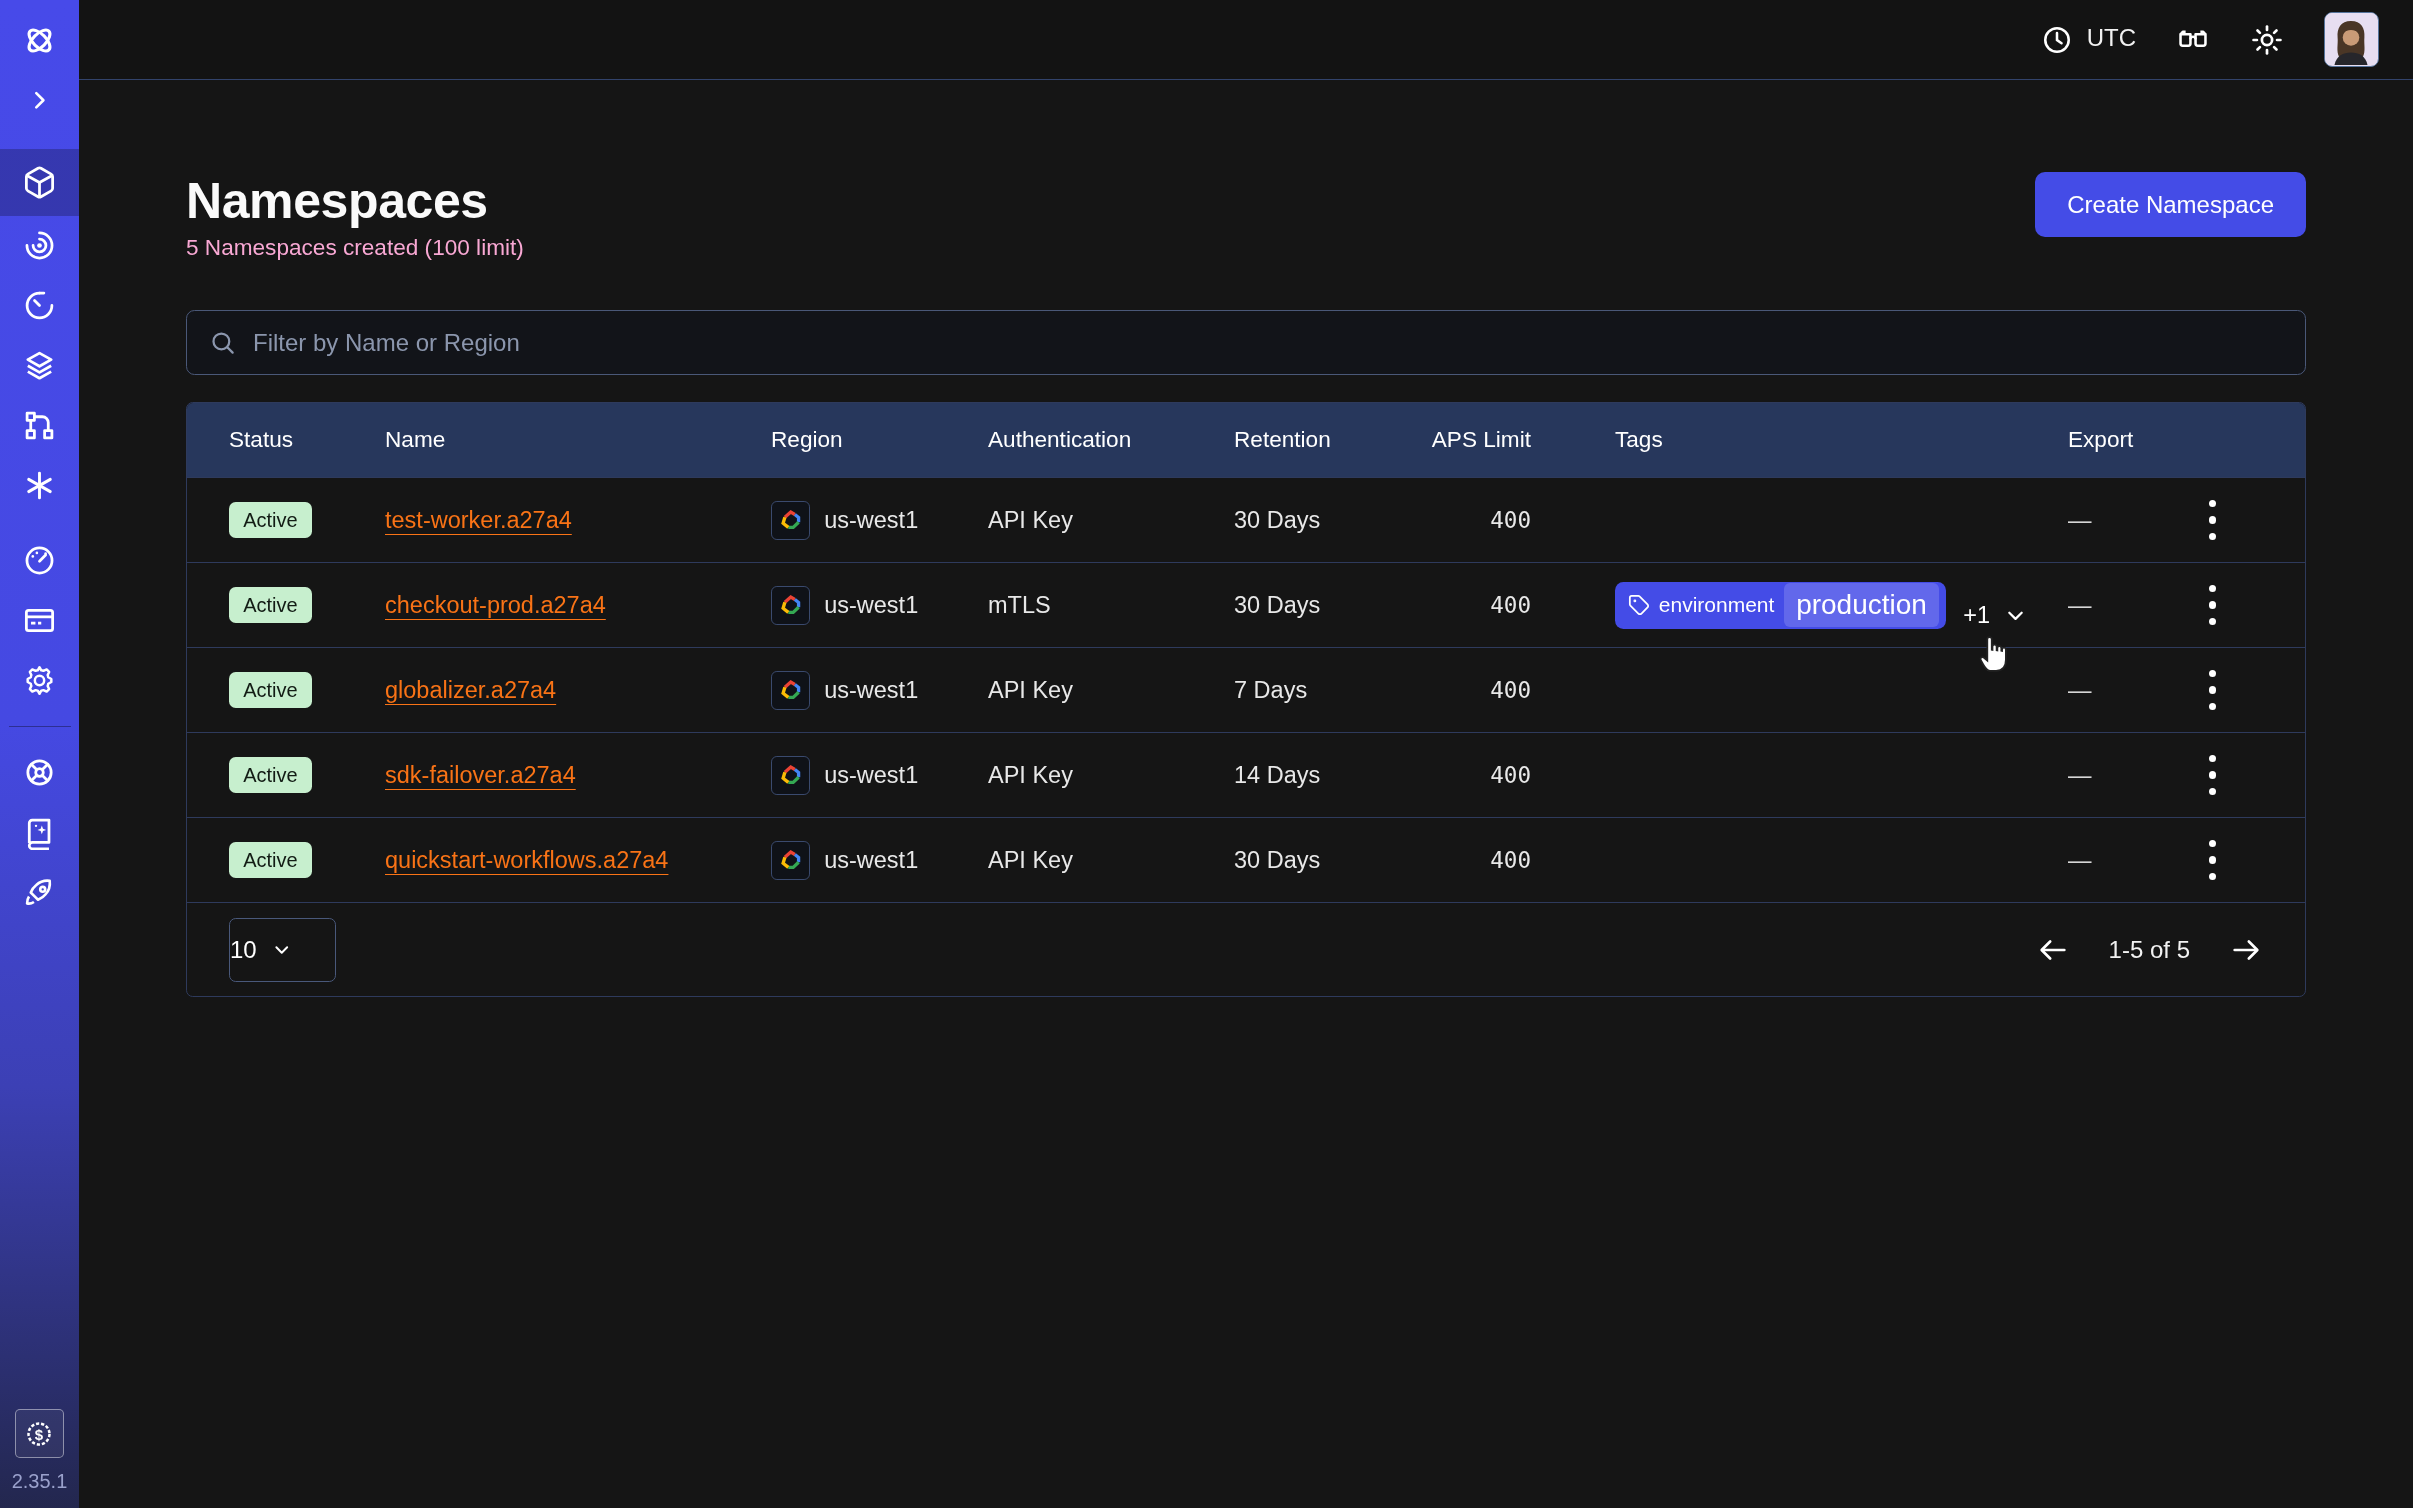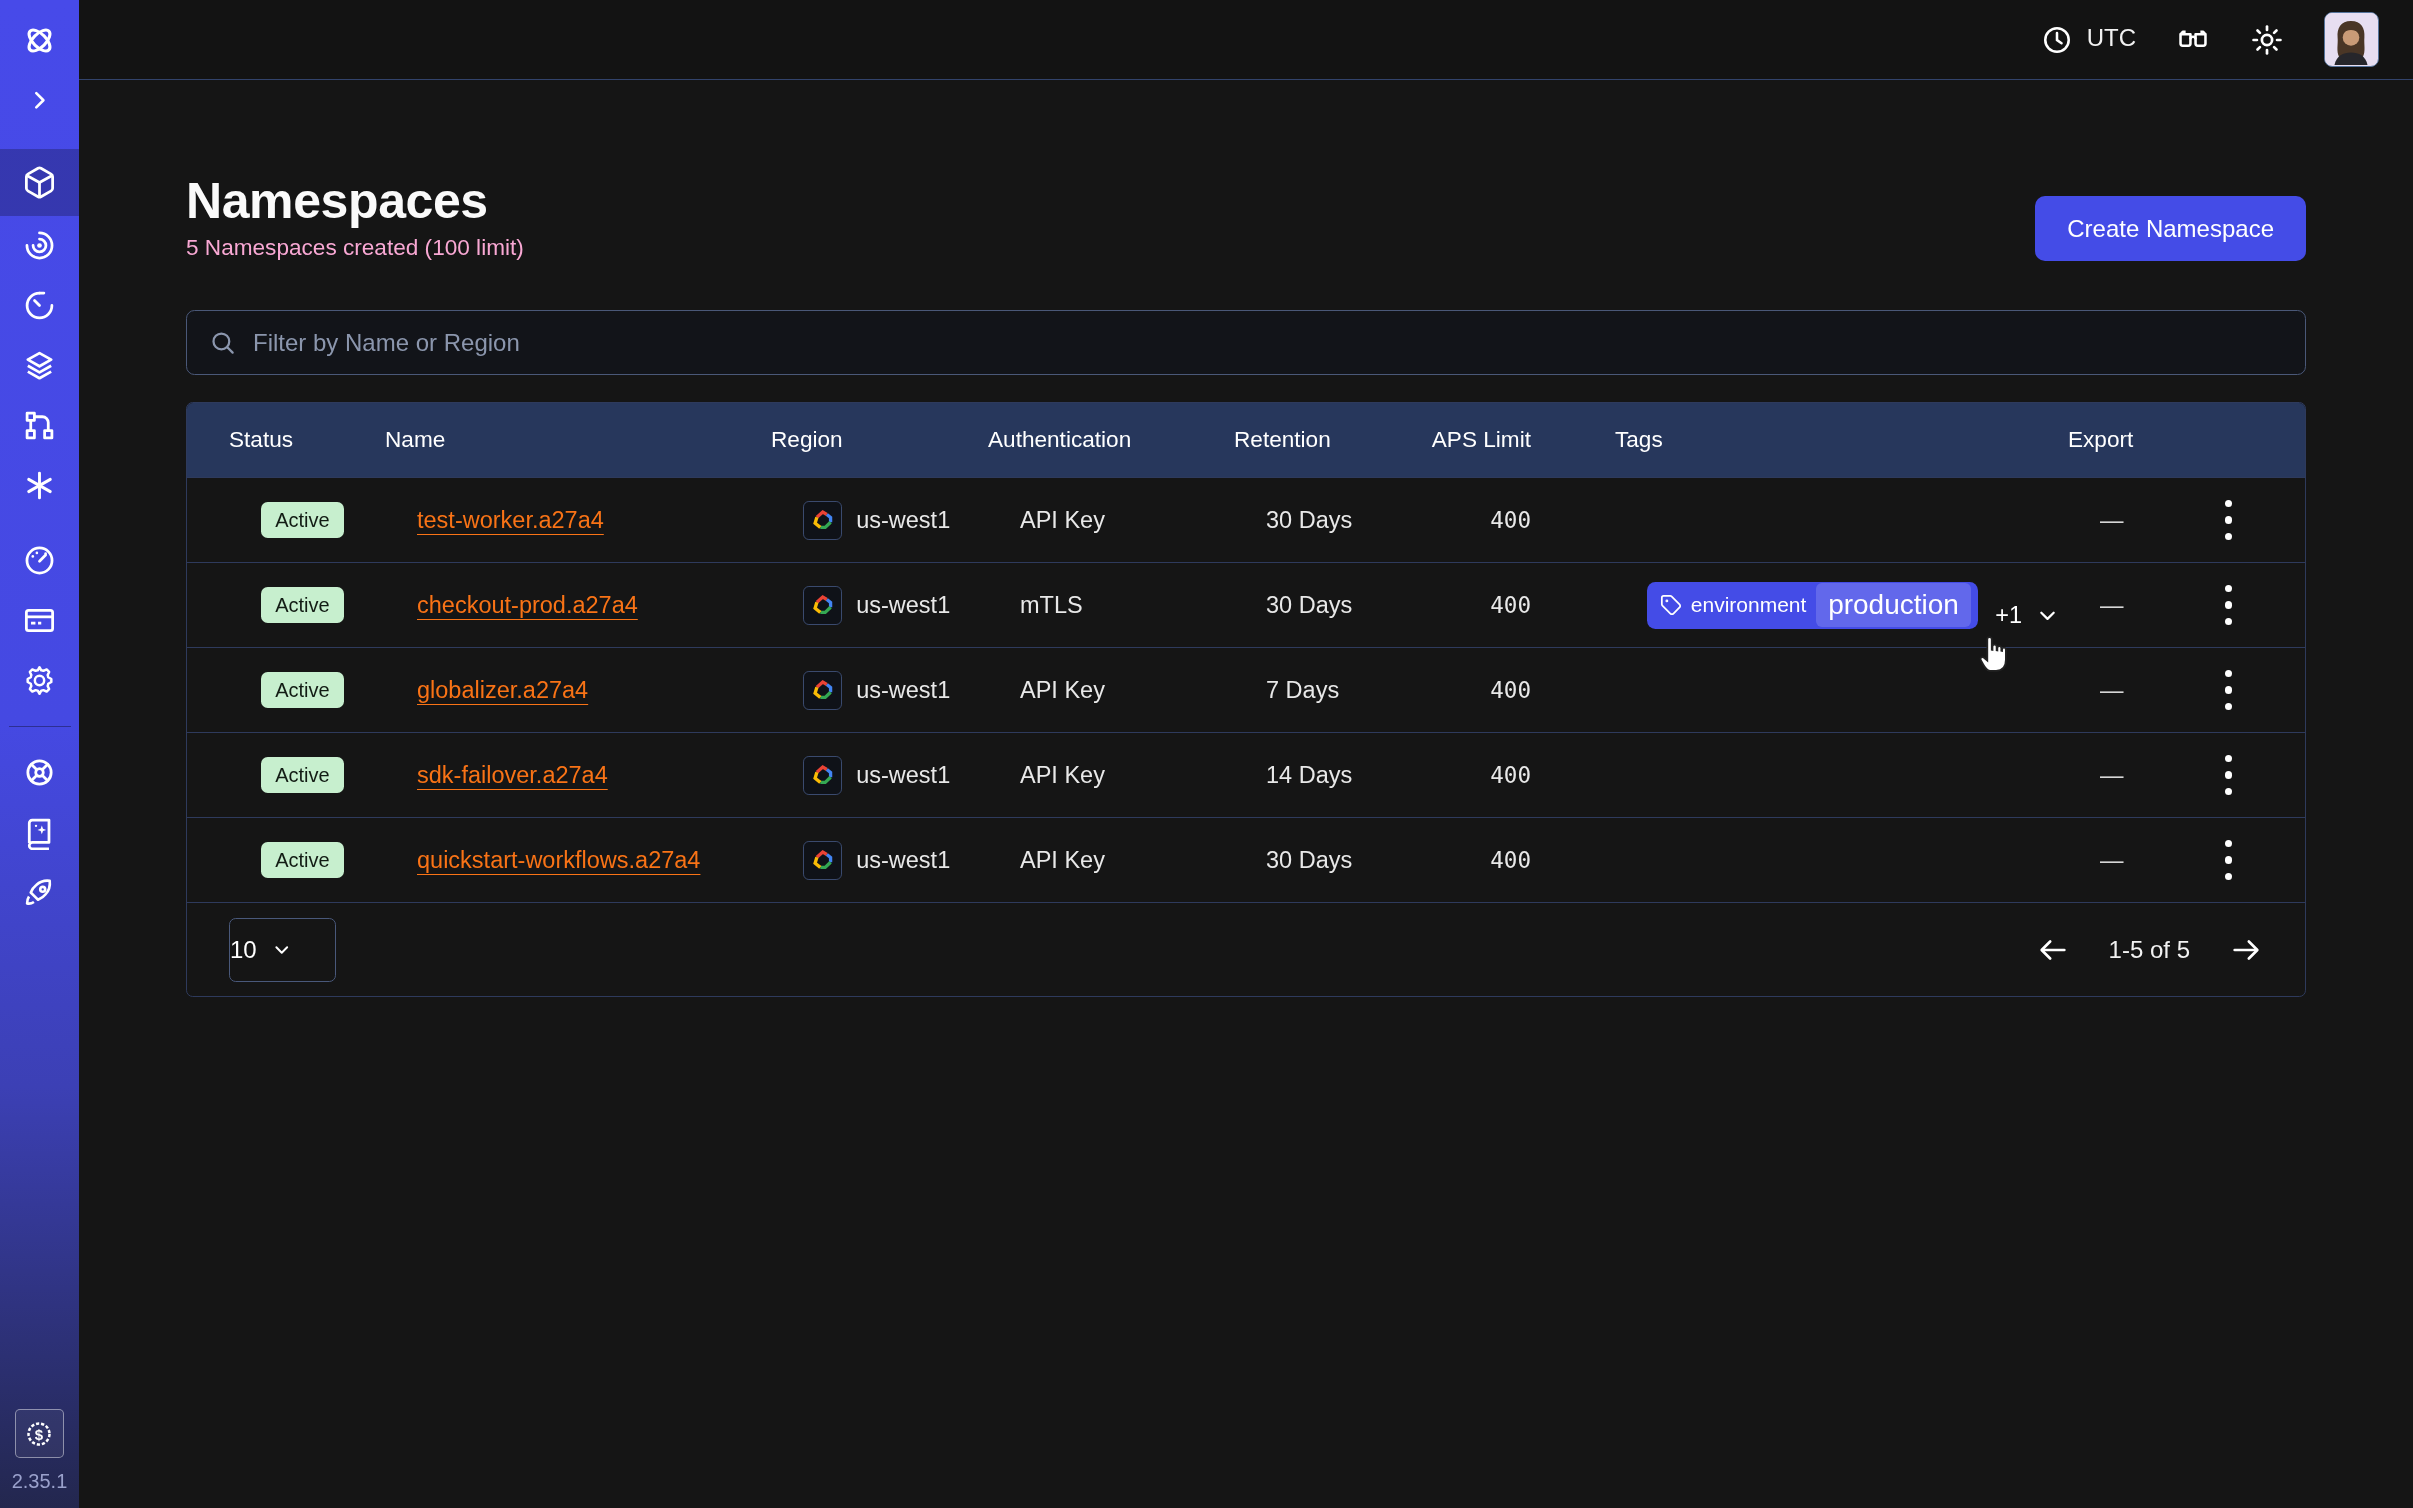--- a/index.html
+++ b/index.html
@@ -32,21 +32,21 @@
   .topbar {
     height:80px; flex:0 0 80px; background:#131313;
     border-bottom:1.7px solid #32436b;
     display:flex; align-items:center; justify-content:flex-end; gap:40px; padding-right:34px;
   }
   .tz { display:flex; align-items:flex-start; gap:13.4px; font-size:24px; color:#f2f2f2; cursor:pointer; }
   .iconbtn { background:none; border:none; display:flex; align-items:center; justify-content:center; cursor:pointer; }
   .avatar { width:55px; height:55px; border-radius:8.4px; border:1.7px solid #55749c; overflow:hidden; cursor:pointer; background:#e7def1; }
   
   .main { flex:1; padding:92px 107px 0 107px; overflow:hidden; }
-  .title-row { display:flex; align-items:flex-end; justify-content:space-between; }
+  .title-row { display:flex; align-items:flex-start; justify-content:space-between; }
   .page-title { font-size:50px; font-weight:600; color:#fafafa; letter-spacing:-0.4px; }
   .page-sub { margin-top:5px; font-size:22.6px; color:#f9a8d4; }
   .create-btn {
     background:#444ce7; color:#fff; font-size:24px; font-weight:500;
     border:none; border-radius:10px; height:65px; padding:0 32px; cursor:pointer;
     font-family:inherit;
   }
   .search-row { margin-top:49px; }
   .filter-box {
     height:65px; border:1.7px solid #4a5878; border-radius:8.4px; background:#121419;
@@ -61,21 +61,21 @@
   .table { margin-top:27px; border:1.7px solid #2e3a5c; border-radius:6.7px; overflow:hidden; }
   .grid-cols {
     display:grid;
     grid-template-columns:156px 386px 217px 246px 191px 106px 84px 453px 1fr 101px;
     align-items:center; padding:0 42px;
   }
   .thead { background:#27375c; height:74px; }
   .thead .hcell { font-size:22.6px; font-weight:500; color:#fff; }
   .hcell.right { text-align:right; }
   .trow { height:85px; border-top:1.7px solid #2e3a5c; background:transparent; }
-  .cell { font-size:23.5px; color:#e8e8e8; display:flex; align-items:center;margin-left:32px; }
+  .cell { font-size:23.5px; color:#e8e8e8; display:flex; align-items:center; }
   .cell.right { justify-content:flex-end; }
   .mono { font-family:"DejaVu Sans Mono","Liberation Mono",monospace; font-size:22.6px; }
   .nslink { color:#f97316; text-decoration:underline; text-underline-offset:5.9px; text-decoration-thickness:1.3px; cursor:pointer; }
   .badge { background:#c7efce; color:#121b14; font-size:20px; font-weight:500; padding:6.7px 14.2px; border-radius:6.7px; }
   .gcp-chip { width:39px; height:39px; border:1.7px solid #3a4a6e; border-radius:5.9px; background:#0f1218;
     display:flex; align-items:center; justify-content:center; margin-right:14.2px; flex:0 0 39px; }
   .tagwrap { display:flex; align-items:flex-end; }
   .tagpill { display:inline-flex; align-items:center; background:#444ce7; border-radius:8.4px;
     padding:5px 6.7px 5px 12.6px; gap:9.2px; color:#fff; font-size:21px; height:47px; cursor:pointer; }
   .tagval { background:rgba(255,255,255,0.16); border-radius:5.9px; padding:5.9px 12.6px; font-size:28px; }

